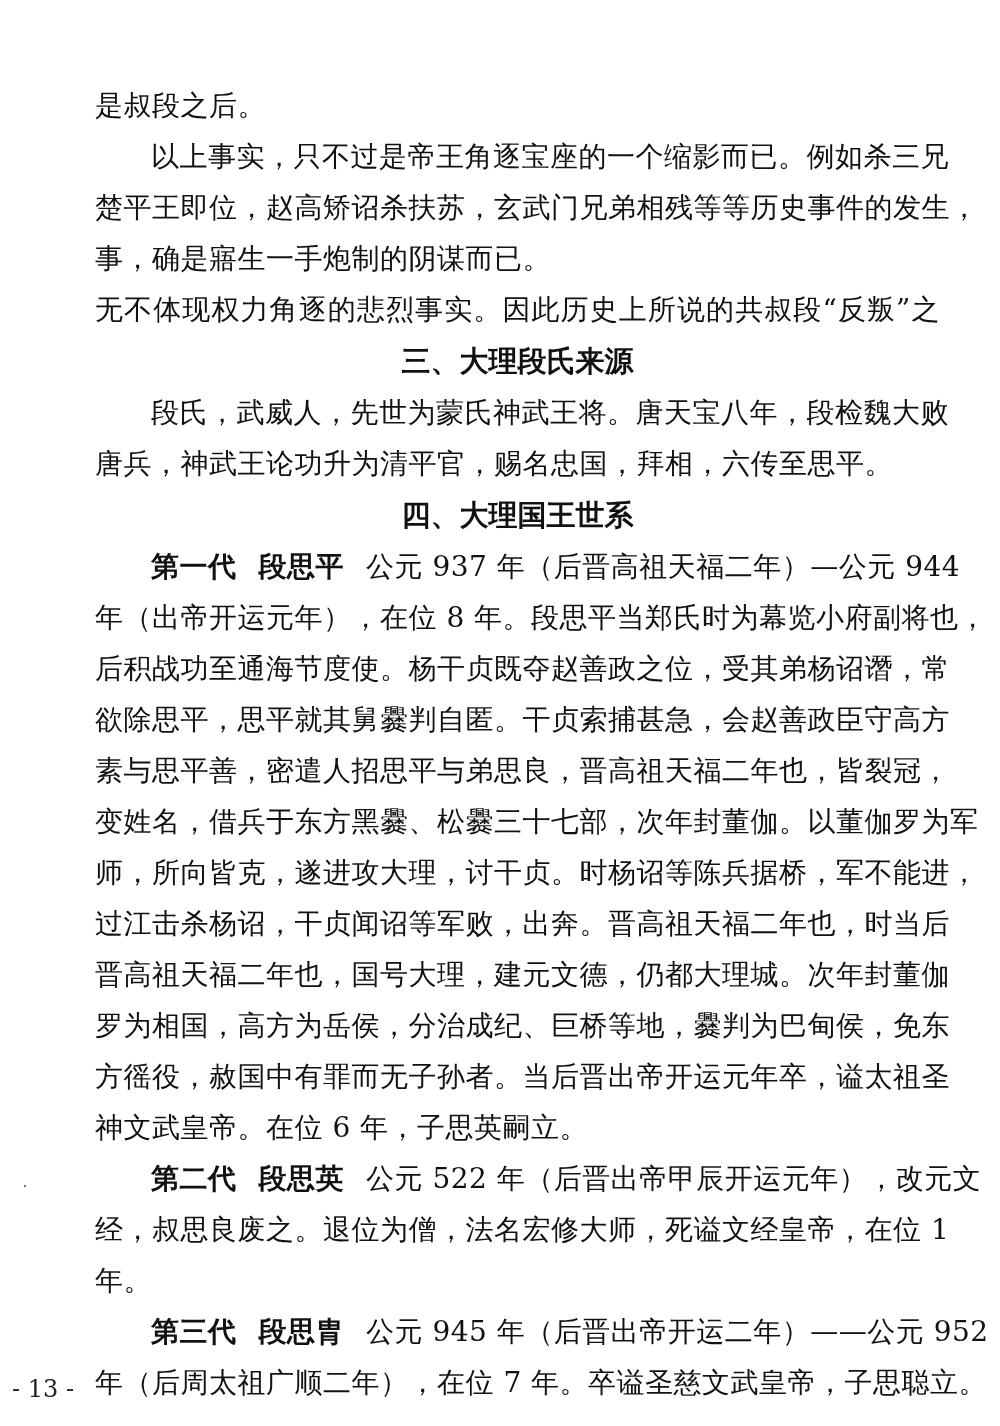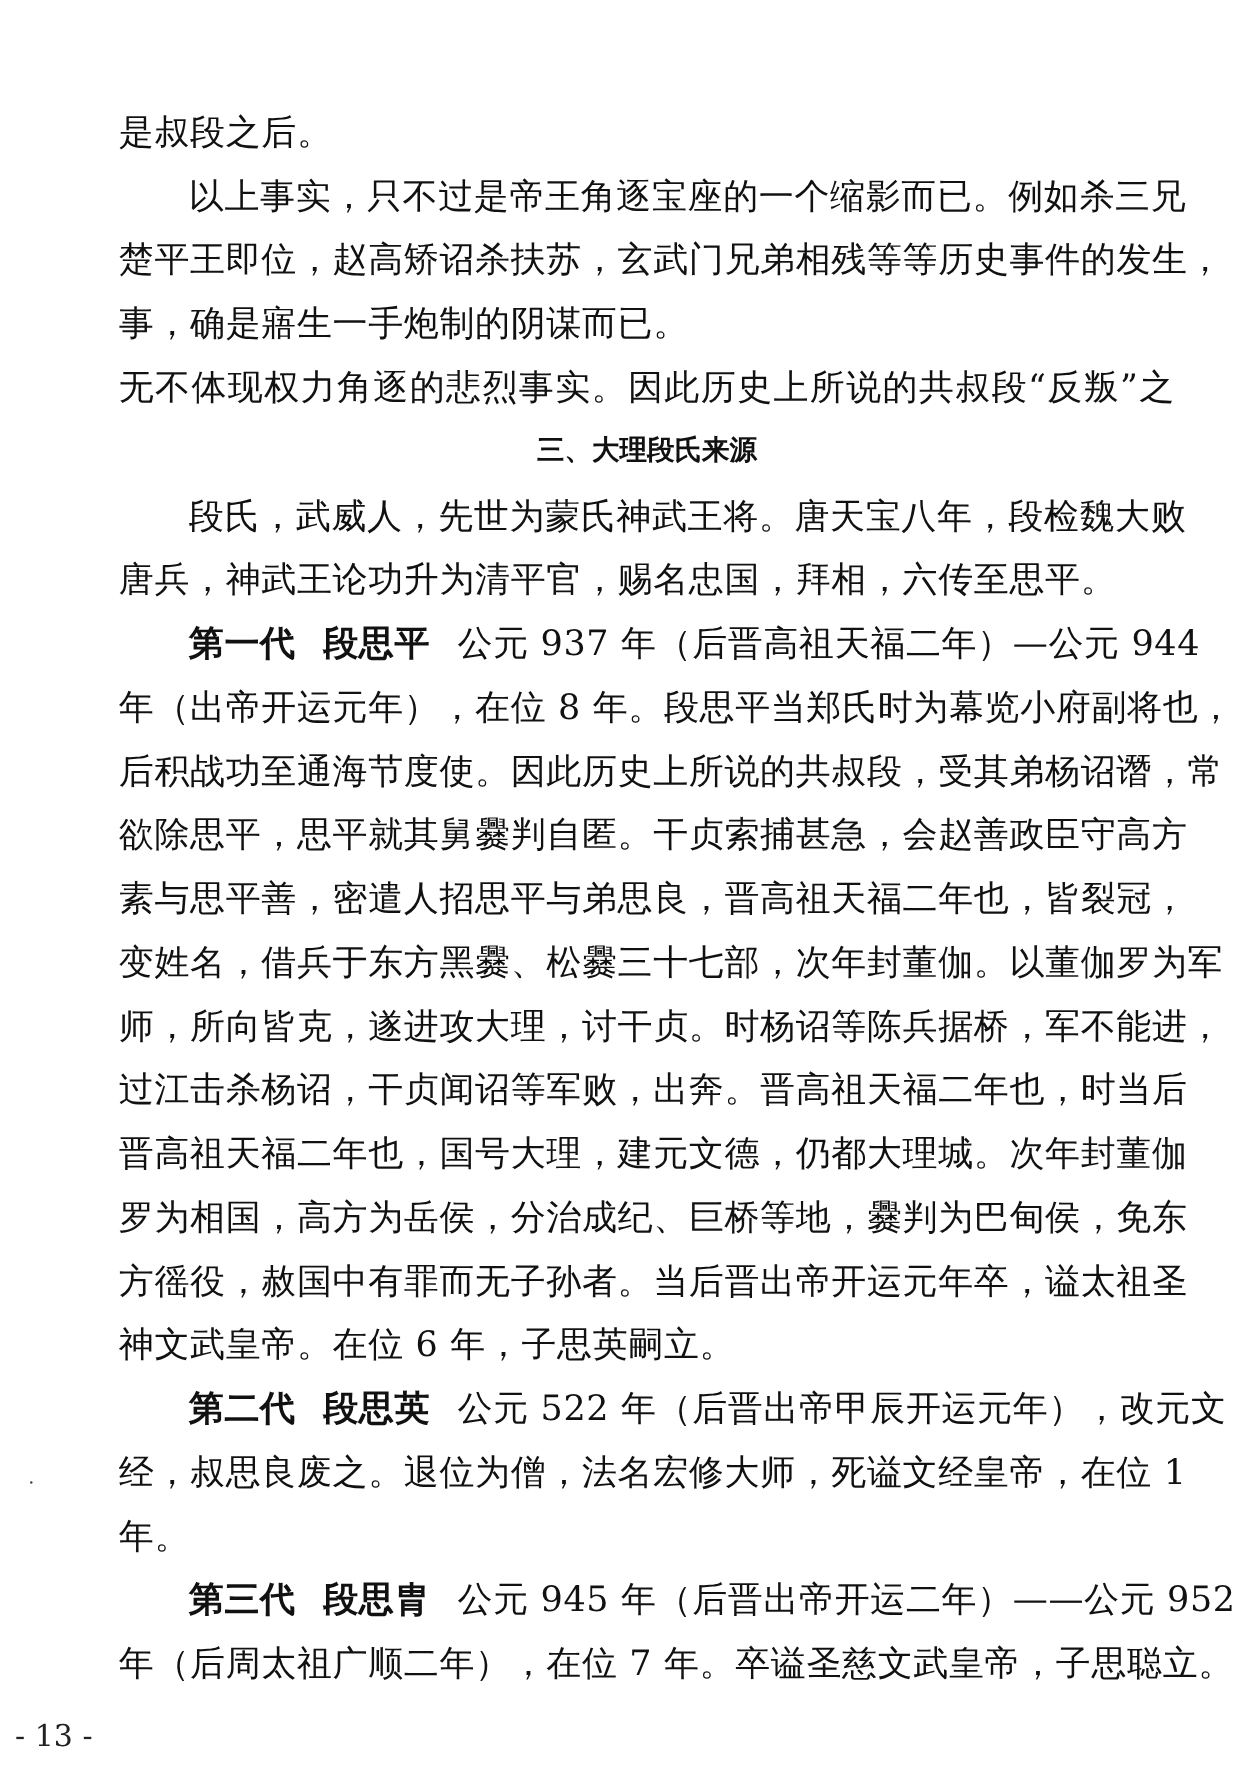--- a/index.html
+++ b/index.html
@@ -32,21 +32,21 @@
       text-align: justify;
       text-align-last: justify;
     }
     .indent {
       padding-left: 56px;
     }
     .heading {
       text-align: center;
       font-family: "DejaVu Sans", "Liberation Sans", sans-serif;
       font-weight: bold;
-      font-size: 22px;
+      font-size: 29px;
       height: 52px;
       line-height: 52px;
     }
     .bold {
       font-family: "DejaVu Sans", "Liberation Sans", sans-serif;
       font-weight: bold;
     }
     .gap { display: inline-block; width: 22px; }
     .page-number {
       position: absolute;
@@ -77,26 +77,27 @@
 
   <div class="line justify indent">以上事实，只不过是帝王角逐宝座的一个缩影而已。例如杀三兄</div>
   <div class="line justify">楚平王即位，赵高矫诏杀扶苏，玄武门兄弟相残等等历史事件的发生，</div>
   <div class="line">事，确是寤生一手炮制的阴谋而已。</div>
   <div class="line justify">无不体现权力角逐的悲烈事实。因此历史上所说的共叔段“反叛”之</div>
 
   <div class="heading">三、大理段氏来源</div>
   <div class="line justify indent">段氏，武威人，先世为蒙氏神武王将。唐天宝八年，段检魏大败</div>
   <div class="line">唐兵，神武王论功升为清平官，赐名忠国，拜相，六传至思平。</div>
 
+  <div class="heading">四、大理国王世系</div>
 
   <div class="line justify indent">
     <span class="bold">第一代</span><span class="gap"></span><span class="bold">段思平</span><span class="gap"></span><span>公元 937 年（后晋高祖天福二年）—公元 944</span>
   </div>
   <div class="line justify">年（出帝开运元年），在位 8 年。段思平当郑氏时为幕览小府副将也，</div>
-  <div class="line justify">后积战功至通海节度使。因此历史上所说的共叔段，受其弟杨诏谮，常</div>
+  <div class="line justify">后积战功至通海节度使。杨干贞既夺赵善政之位，受其弟杨诏谮，常</div>
   <div class="line justify">欲除思平，思平就其舅爨判自匿。干贞索捕甚急，会赵善政臣守高方</div>
   <div class="line justify">素与思平善，密遣人招思平与弟思良，晋高祖天福二年也，皆裂冠，</div>
   <div class="line justify">变姓名，借兵于东方黑爨、松爨三十七部，次年封董伽。以董伽罗为军</div>
   <div class="line justify">师，所向皆克，遂进攻大理，讨干贞。时杨诏等陈兵据桥，军不能进，</div>
   <div class="line justify">过江击杀杨诏，干贞闻诏等军败，出奔。晋高祖天福二年也，时当后</div>
   <div class="line justify">晋高祖天福二年也，国号大理，建元文德，仍都大理城。次年封董伽</div>
   <div class="line justify">罗为相国，高方为岳侯，分治成纪、巨桥等地，爨判为巴甸侯，免东</div>
   <div class="line justify">方徭役，赦国中有罪而无子孙者。当后晋出帝开运元年卒，谥太祖圣</div>
   <div class="line">神文武皇帝。在位 6 年，子思英嗣立。</div>
 

